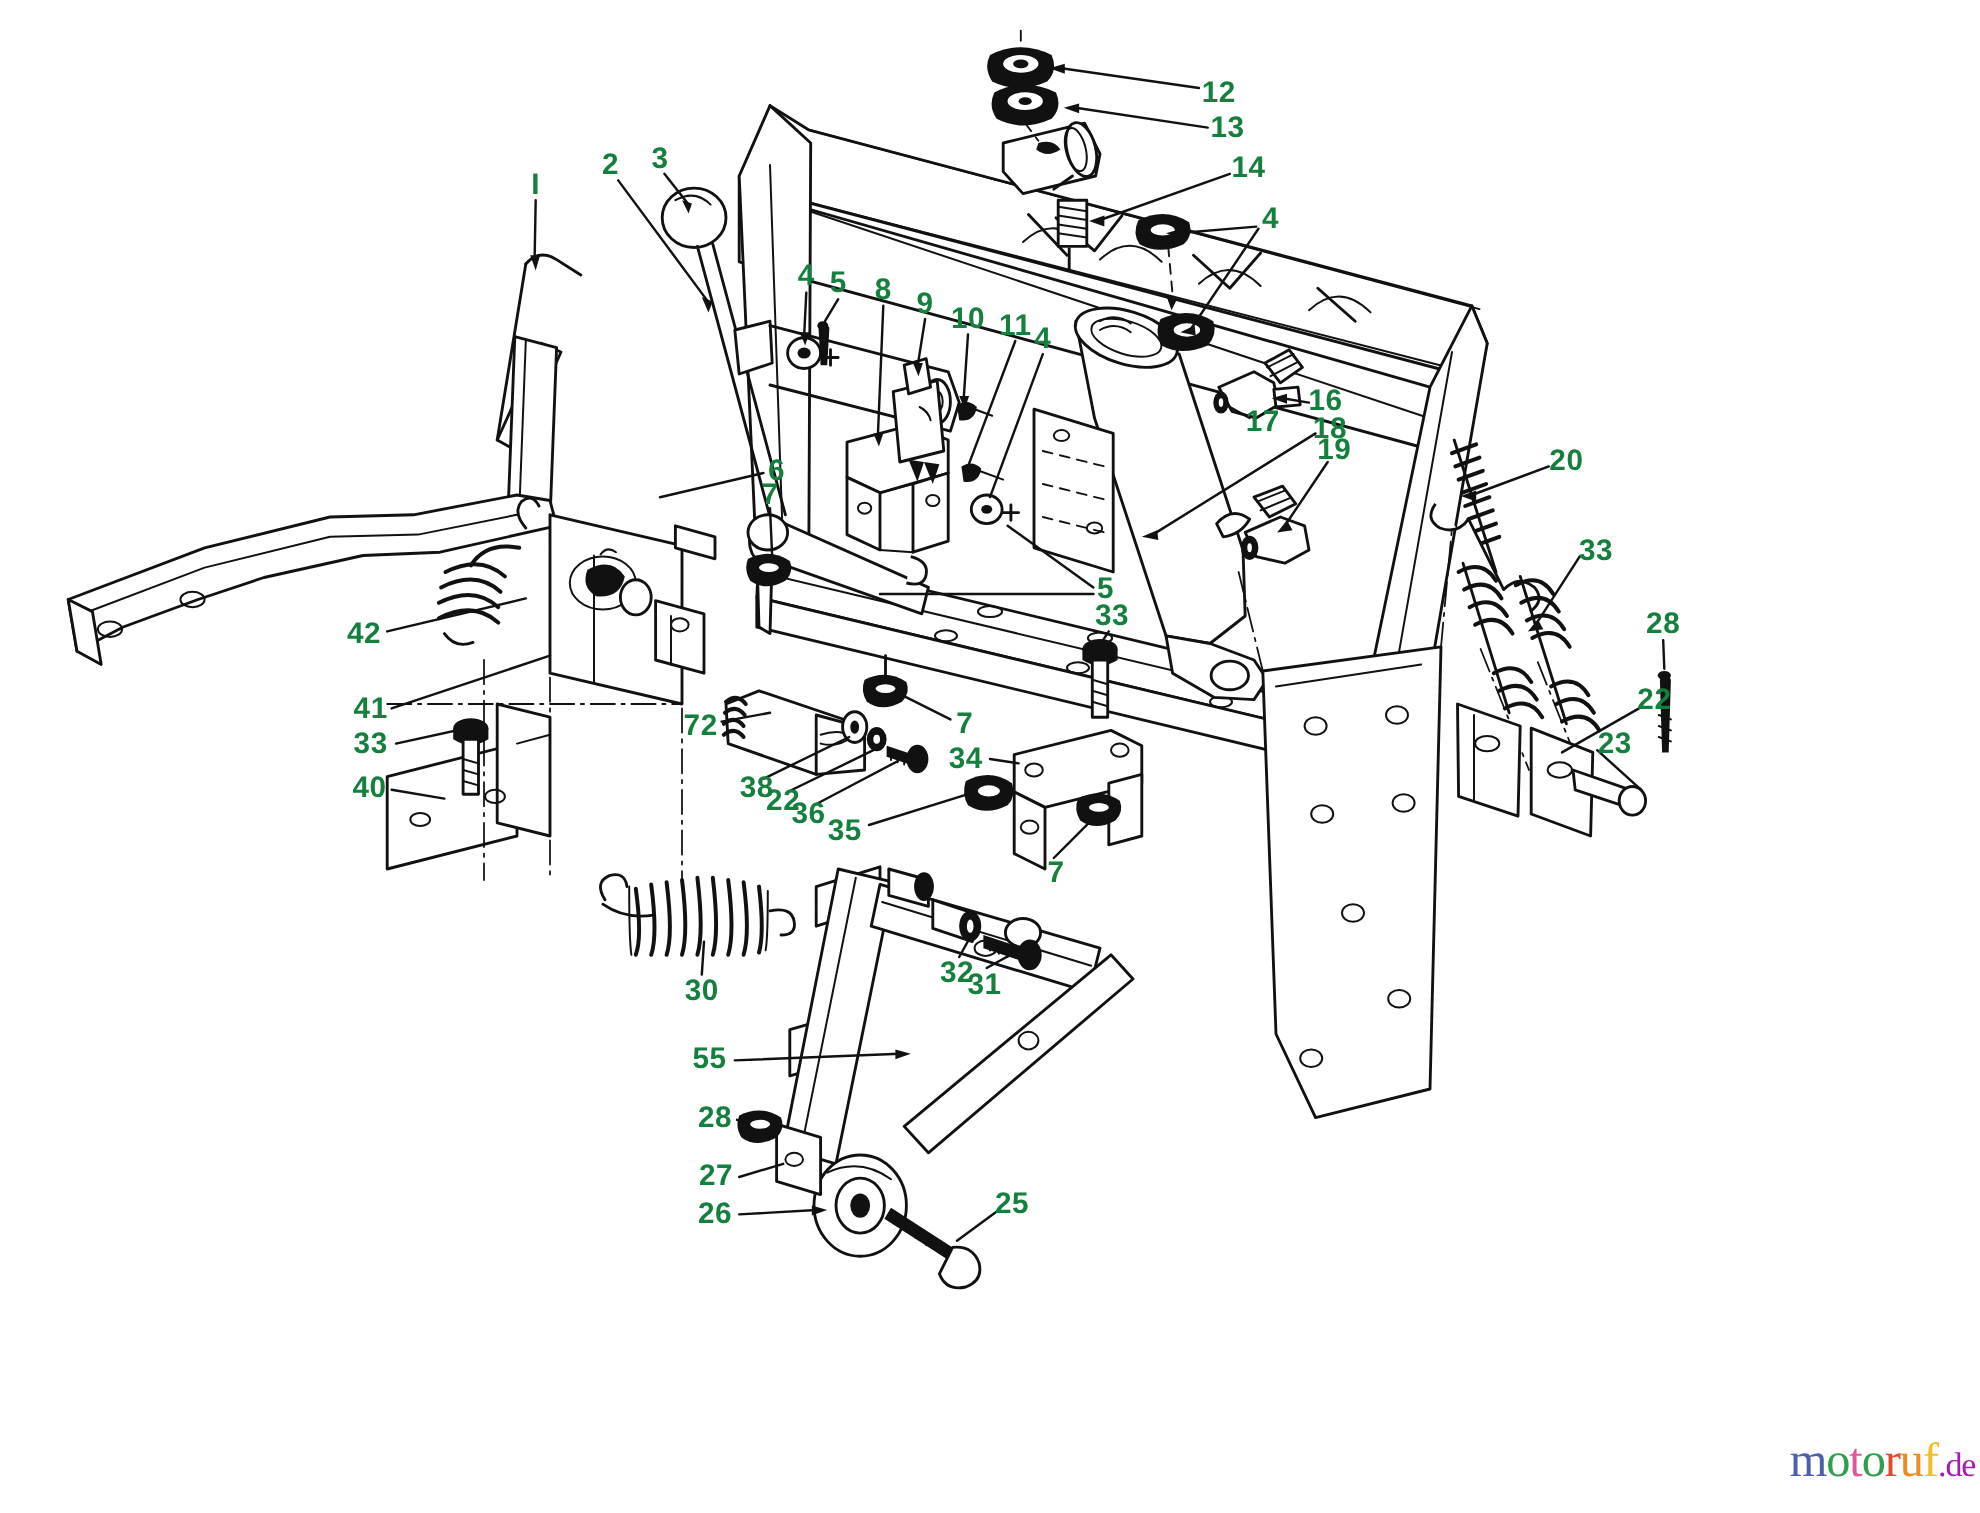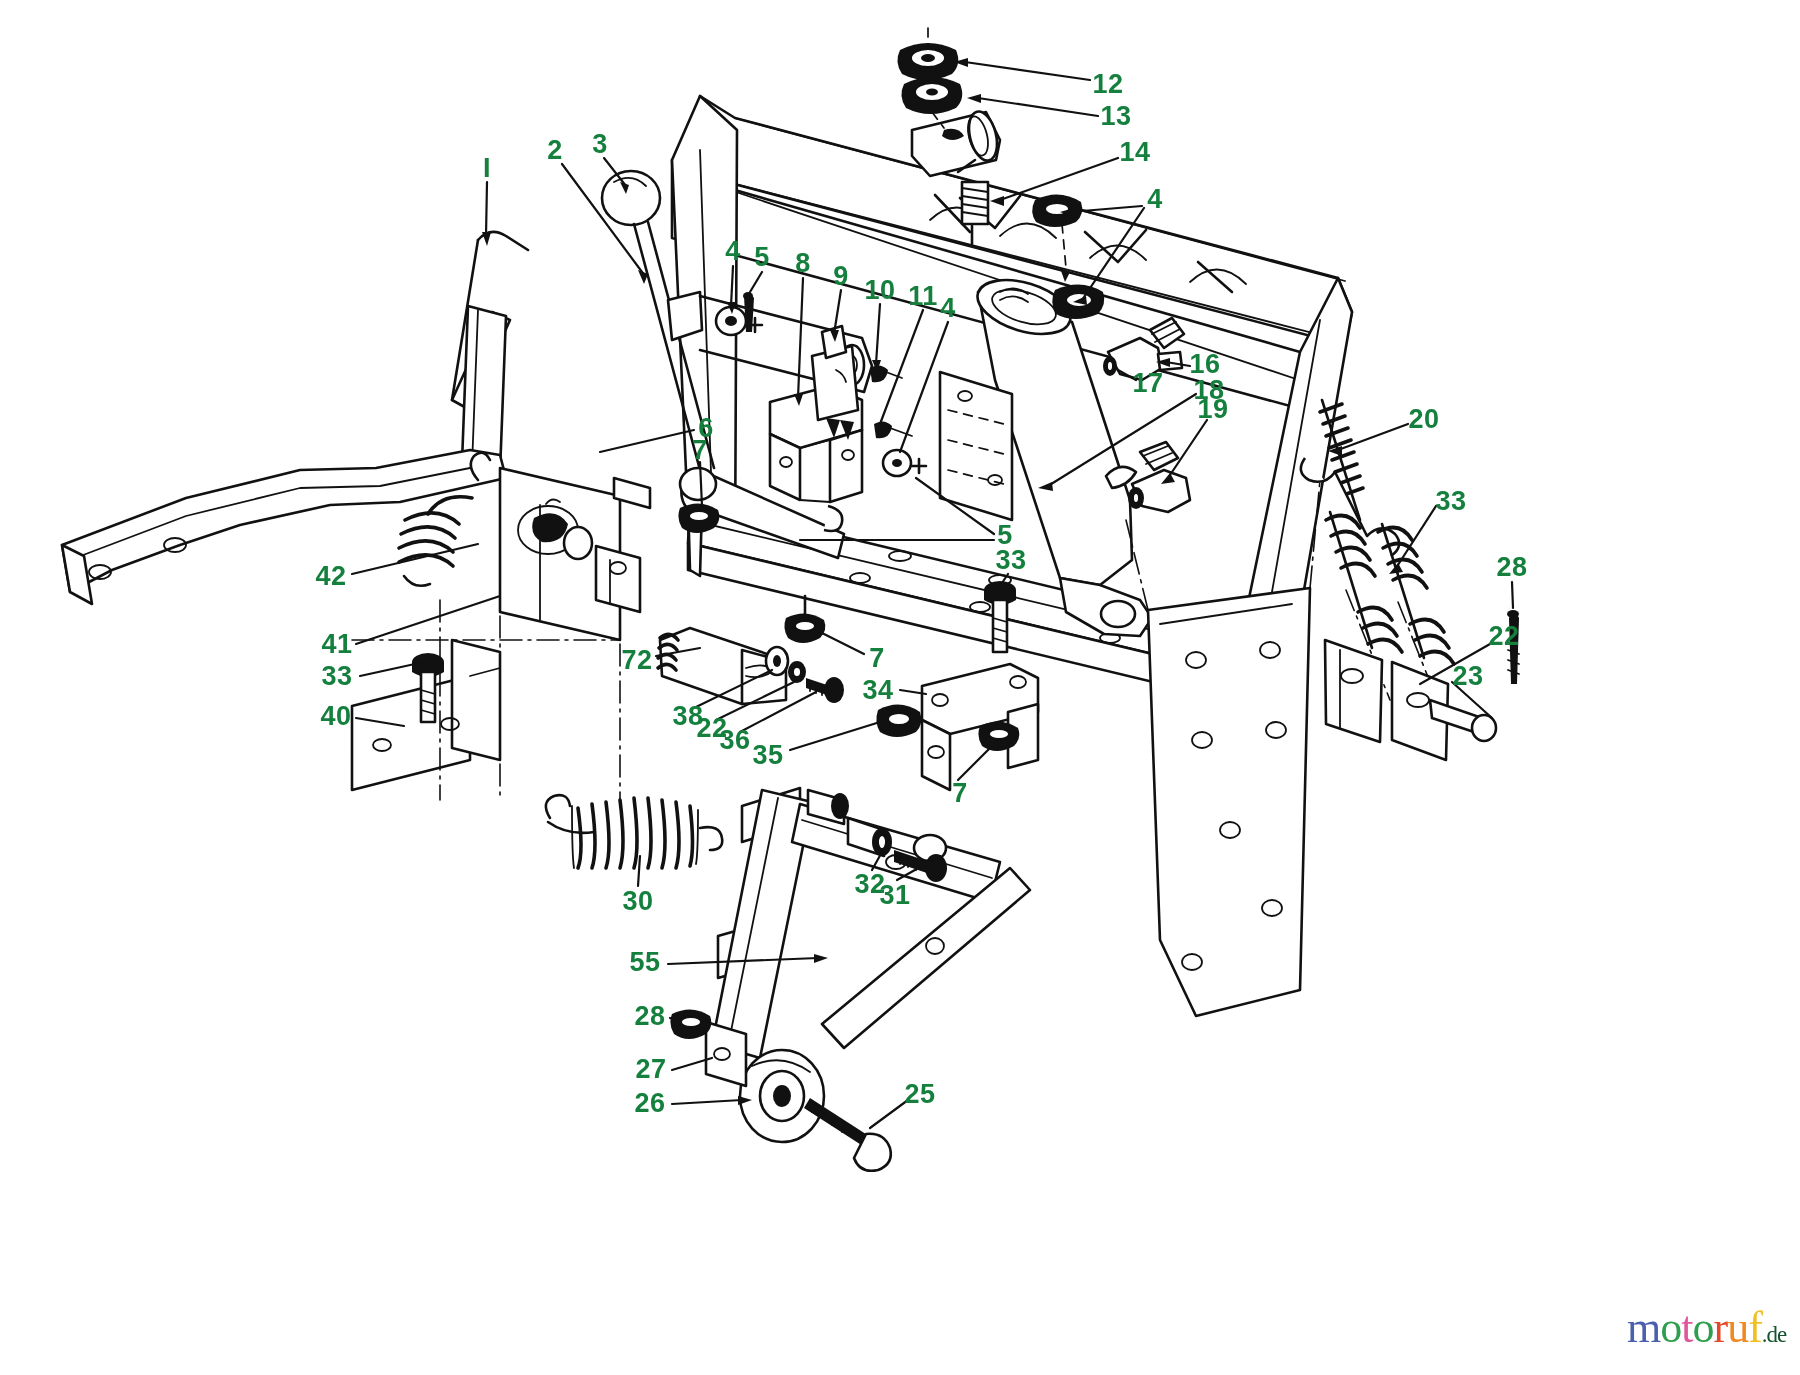--- a/index.html
+++ b/index.html
@@ -5,21 +5,21 @@
   html,body{margin:0;padding:0;background:#fff;}
   body{font-family:"Liberation Sans",sans-serif;}
   #stage{position:relative;width:1800px;height:1375px;background:#ffffff;overflow:hidden;}
   #art{position:absolute;left:0;top:0;width:1800px;height:1375px;}
   .lbl{position:absolute;font-family:"Liberation Sans",sans-serif;font-weight:bold;
        font-size:27px;color:#15803d;letter-spacing:.5px;line-height:1;white-space:nowrap;
        transform:translate(-50%,-50%);}
   .wm{position:absolute;font-family:"Liberation Serif",serif;font-size:44px;line-height:1;
       white-space:nowrap;letter-spacing:-1px;}
   .wm span{display:inline-block;}
-  .wm .de{font-size:23px;vertical-align:baseline;color:#14532d;}
+  .wm .de{font-size:31px;vertical-align:baseline;color:#a21caf;}
   .dot{position:absolute;width:7px;height:7px;border-radius:50%;background:#111;
        transform:translate(-50%,-50%);}
 </style>
 </head>
 <body>
 
 <div id="stage">
 
   <svg id="art" viewBox="0 0 1800 1375">
     <defs>

